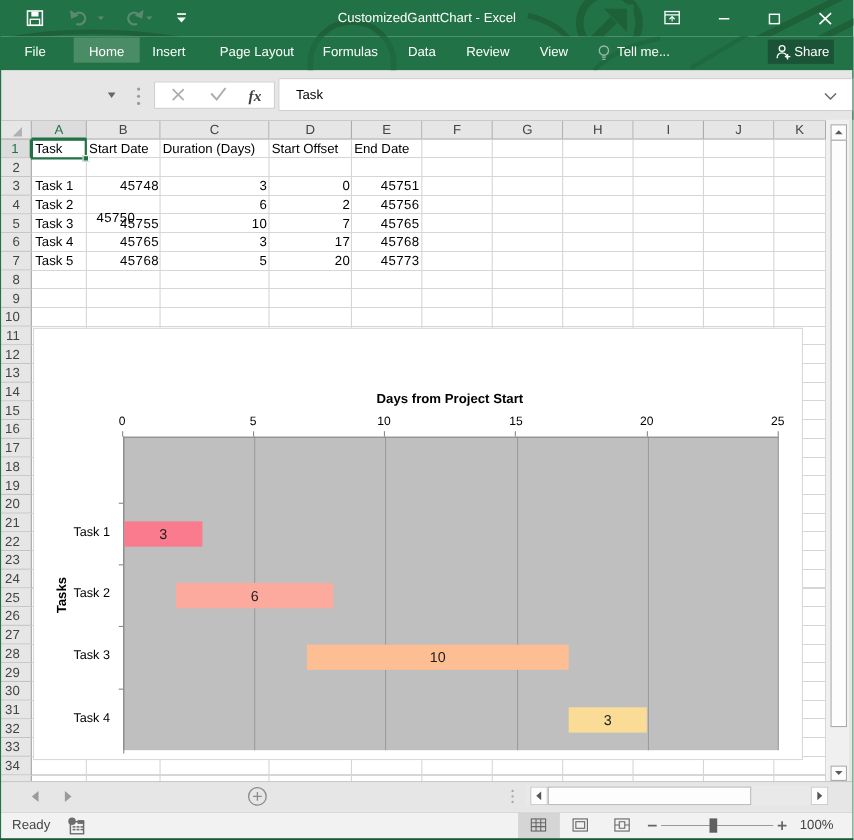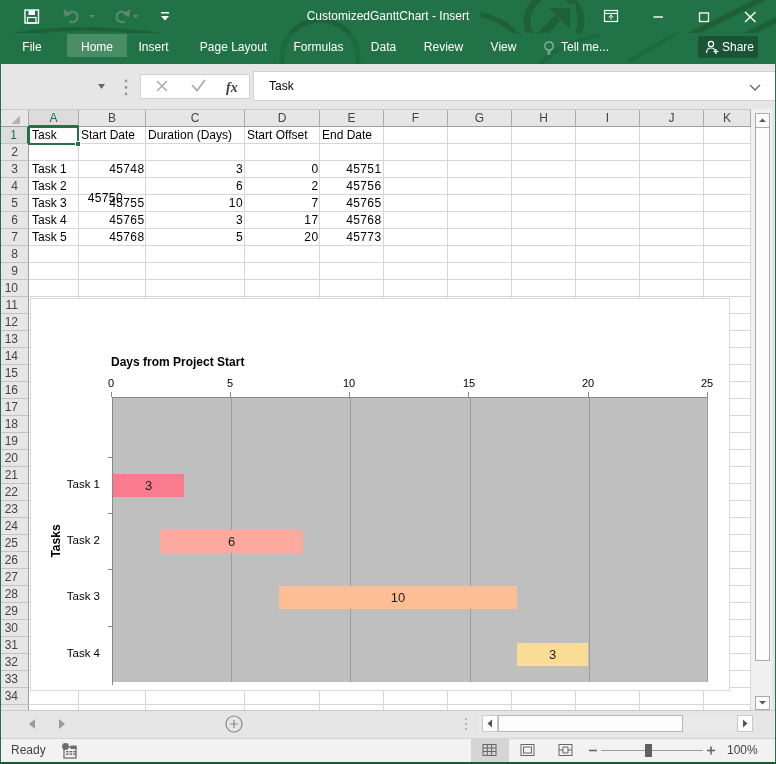--- a/index.html
+++ b/index.html
@@ -44,21 +44,21 @@
 #a1handle { left:75px; top:141px; width:6px; height:6px; background:#217346; border:1px solid #fff; }
 
 
 #chart { left:30px; top:298px; width:700px; height:393px; background:#fff; border:1px solid #d9d9d9; }
 #plot { position:absolute; left:81px; top:98px; width:596px; height:285px; background:#bfbfbf; }
 .cgrid { position:absolute; top:0; width:1px; height:285px; background:#9c9c9c; }
 .bar { position:absolute; height:23px; line-height:23px; text-align:center; font-size:13px; color:#1f1f1f; }
 .xlab { position:absolute; top:77.5px; width:30px; text-align:center; font-size:11px; color:#000; }
 .ylab { position:absolute; width:70px; height:17px; line-height:17px; text-align:right; font-size:11.5px; color:#000; right:629px; }
 #ctitle { position:absolute; left:0; top:11px; width:698px; text-align:center; font-size:18.5px; font-weight:bold; color:#000; letter-spacing:1.3px; }
-#xtitle { position:absolute; left:80px; top:56px; width:596px; text-align:left; font-size:12px; font-weight:bold; color:#000; }
+#xtitle { position:absolute; left:80px; top:56px; width:596px; text-align:center; font-size:12px; font-weight:bold; color:#000; }
 #ytitle { position:absolute; left:8px; top:235px; font-size:12px; font-weight:bold; color:#000; transform:rotate(-90deg); transform-origin:center; }
 .tickx { position:absolute; top:93px; width:1px; height:5px; background:#898989; }
 .ticky { position:absolute; left:77px; width:4px; height:1px; background:#898989; }
 
 
 #vsb { left:751px; top:109px; width:24px; height:601px; background:#f0f0f0; }
 
 
 #tabbar { left:1px; top:710px; width:774px; height:28px; background:#e6e6e6; border-top:1px solid #c9c9c9; }
 #sheettab { left:102px; top:1px; width:94px; height:27px; background:#fff; border-bottom:2px solid #217346; color:#1e7145; font-weight:bold; font-size:12px; text-align:center; line-height:25px; border-left:1px solid #d0d0d0; border-right:1px solid #d0d0d0; }
@@ -117,21 +117,21 @@
     <rect x="604.5" y="10.5" width="13" height="11" fill="none" stroke="#fff" stroke-width="1.2"></rect>
     <line x1="604.5" y1="13.5" x2="617.5" y2="13.5" stroke="#fff" stroke-width="1.2"></line>
     <path d="M 611 19.5 L 611 15.5 M 608.6 17.5 L 611 15 L 613.4 17.5" stroke="#fff" stroke-width="1" fill="none"></path>
 
     <line x1="653.5" y1="17" x2="663" y2="17" stroke="#fff" stroke-width="1.4"></line>
 
     <rect x="699.5" y="13" width="9" height="8.5" fill="none" stroke="#fff" stroke-width="1.3"></rect>
 
     <path d="M 745 12 L 755.5 22 M 755.5 12 L 745 22" stroke="#fff" stroke-width="1.5"></path>
   </svg>
-  <div class="abs" id="titletext">CustomizedGanttChart - Insert</div>
+  <div class="abs" id="titletext">CustomizedGanttChart - Excel</div>
 </div>
 
 <div class="abs" id="tabrow">
   <svg width="776" height="31" style="position:absolute;left:0;top:0">
     <g stroke="#1e6940" fill="none">
       <circle cx="320" cy="25" r="38" stroke-width="5"></circle>
       <path d="M 628 29 L 680 -2" stroke-width="4"></path>
       <path d="M 540 31 Q 560 10 600 2" stroke-width="4"></path>
     </g>
   </svg>

